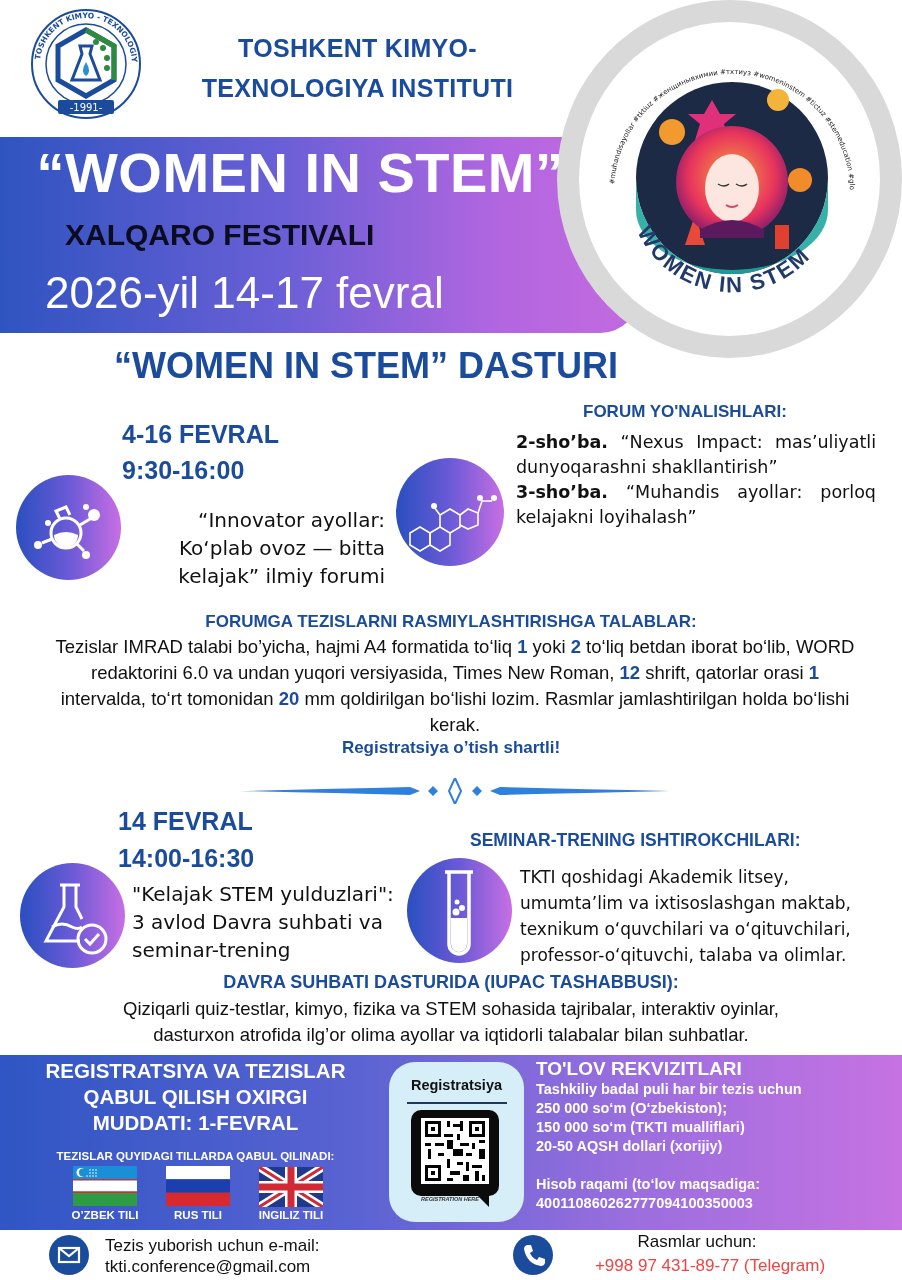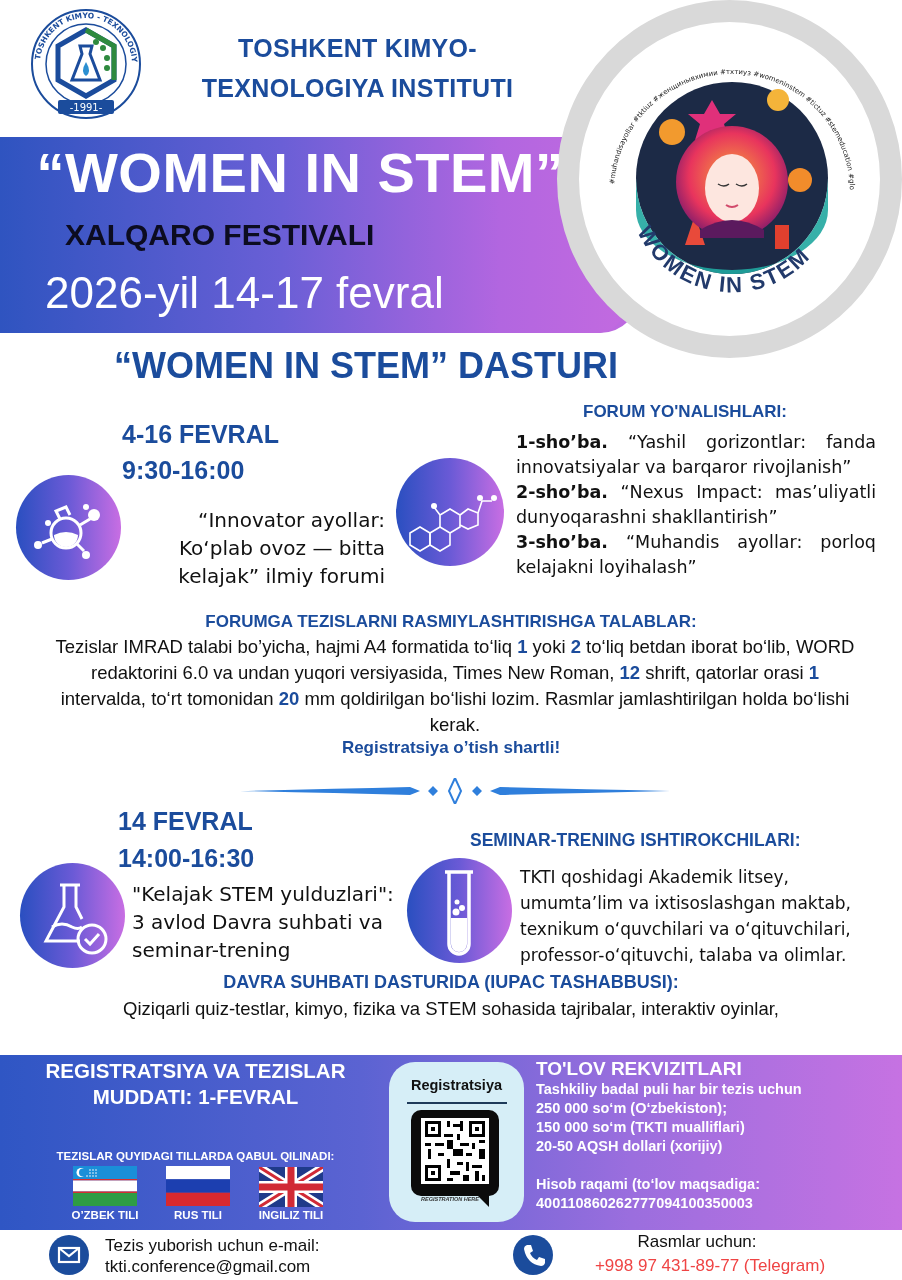--- a/index.html
+++ b/index.html
@@ -194,21 +194,20 @@
       <path d="M82 55 l4 -12 l10 0 M44 57 l-6 -8"></path>
     </g>
     <g fill="#fff">
         <circle cx="38" cy="48" r="3"></circle>
         <circle cx="84" cy="40" r="3"></circle>
         <circle cx="98" cy="40" r="3"></circle>
       </g>
   </svg>
 </div>
 <div class="abs" id="forum-list">
-  <div class="it"><b>1-sho’ba.</b> <span>“Yashil gorizontlar: fanda innovatsiyalar va barqaror rivojlanish”</span></div>
   <div class="it"><b>2-sho’ba.</b> <span>“Nexus Impact: mas’uliyatli dunyoqarashni shakllantirish”</span></div>
   <div class="it"><b>3-sho’ba.</b> <span>“Muhandis ayollar: porloq kelajakni loyihalash”</span></div>
 </div>
 
 <div class="abs" id="req-h">FORUMGA TEZISLARNI RASMIYLASHTIRISHGA TALABLAR:</div>
 <div class="abs" id="req-body"><span>Tezislar IMRAD talabi bo’yicha, hajmi A4 formatida to‘liq </span><span class="n">1</span><span> yoki </span><span class="n">2</span><span> to‘liq betdan iborat bo‘lib, WORD redaktorini 6.0 va undan yuqori versiyasida, Times New Roman, </span><span class="n">12</span><span> shrift, qatorlar orasi </span><span class="n">1</span><span> intervalda, to‘rt tomonidan </span><span class="n">20</span><span> mm qoldirilgan bo‘lishi lozim. Rasmlar jamlashtirilgan holda bo‘lishi kerak.</span></div>
 <div class="abs" id="req-note">Registratsiya o’tish shartli!</div>
 
 <div class="abs" id="divider">
   <svg viewBox="0 0 430 26" width="430" height="26">
@@ -254,25 +253,27 @@
 <div class="abs" id="sem-text">
   <div>TKTI qoshidagi Akademik litsey,</div>
   <div>umumta’lim va ixtisoslashgan maktab,</div>
   <div>texnikum o‘quvchilari va o‘qituvchilari,</div>
   <div>professor-o‘qituvchi, talaba  va olimlar.</div>
 </div>
 
 <div class="abs" id="davra-h">DAVRA SUHBATI  DASTURIDA (IUPAC TASHABBUSI):</div>
 <div class="abs" id="davra-body">
   <div>Qiziqarli quiz-testlar, kimyo, fizika va STEM sohasida tajribalar, interaktiv oyinlar,</div>
+  <div>dasturxon atrofida ilg’or olima ayollar va iqtidorli talabalar bilan suhbatlar.</div>
 </div>
 
 <div class="abs" id="band"></div>
 <div class="abs" id="dead-h">
   <div>REGISTRATSIYA VA TEZISLAR</div>
+  <div>QABUL QILISH OXIRGI</div>
   <div>MUDDATI: 1-FEVRAL</div>
 </div>
 <div class="abs" id="lang-h">TEZISLAR QUYIDAGI TILLARDA QABUL QILINADI:</div>
 
 <div class="abs flag" id="flag-uz">
   <svg viewBox="0 0 64 40" width="64" height="40">
     <rect width="64" height="13" fill="#1a8fd8"></rect>
       <rect y="13" width="64" height="1.5" fill="#d32f2f"></rect>
     <rect y="14.5" width="64" height="11" fill="#fff"></rect>
       <rect y="25.5" width="64" height="1.5" fill="#d32f2f"></rect>

